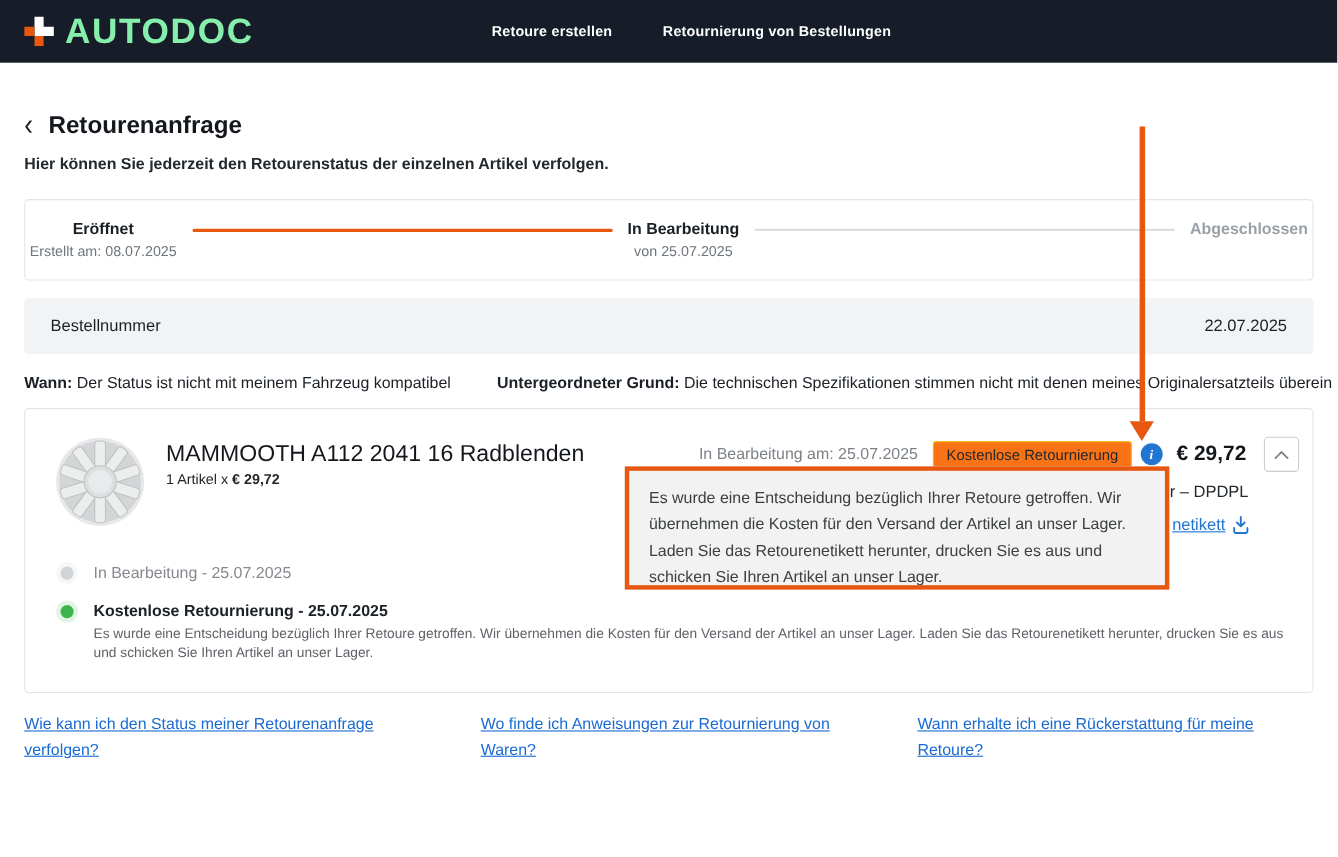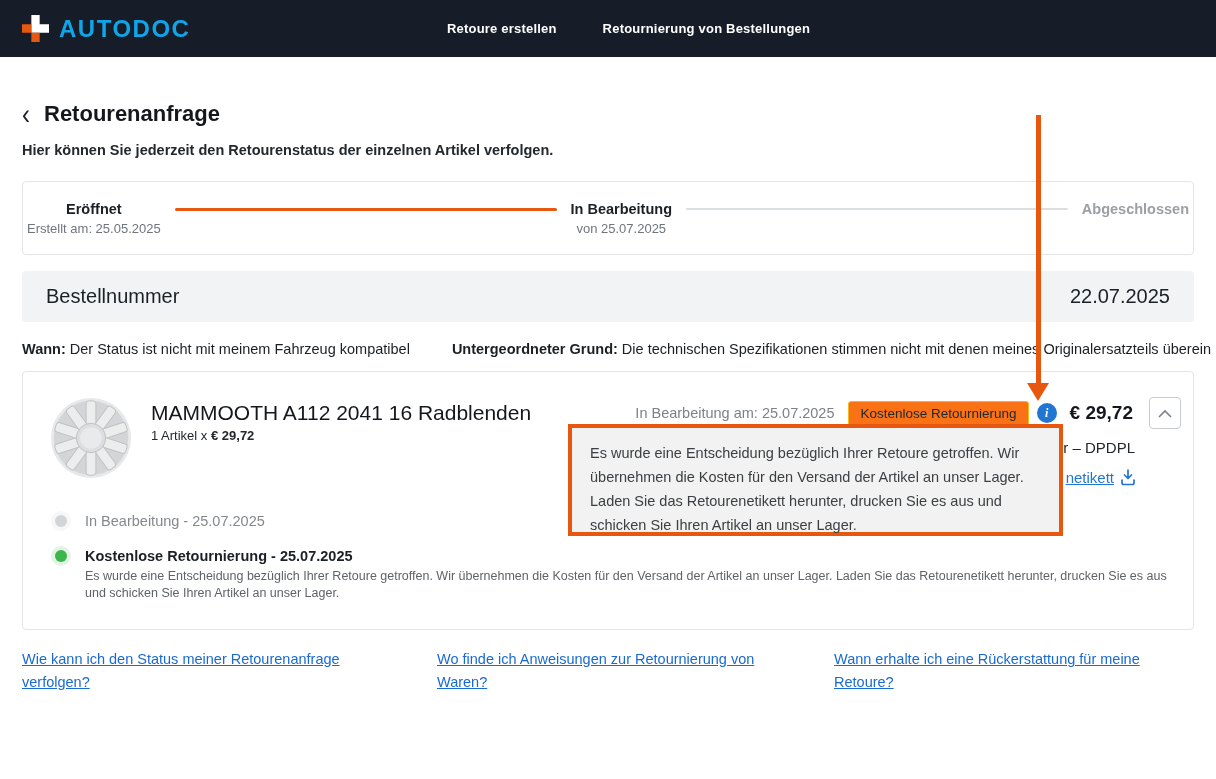--- a/index.html
+++ b/index.html
@@ -3,21 +3,21 @@
 <meta charset="utf-8">
 <style>
   * { box-sizing: border-box; }
   html,body { margin:0; padding:0; background:#fff; }
   body { font-family:"Liberation Sans", sans-serif; color:#1a2026; }
   .viewport { position:relative; width:1216px; height:779px; background:#fff; overflow:hidden; }
 
   
   .topbar { position:absolute; top:0; left:0; width:1216px; height:57px; background:#161d28; display:flex; align-items:center; }
   .brand { position:absolute; left:22px; top:0; height:57px; display:flex; align-items:center; gap:10px; cursor:pointer; }
-  .brand-word { color:#0ea5e9; font-size:24px; font-weight:800; letter-spacing:1.5px; }
+  .brand-word { color:#86efac; font-size:32px; font-weight:800; letter-spacing:1.5px; }
   .topnav { position:absolute; left:447px; top:0; height:57px; display:flex; align-items:center; gap:46px; }
   .topnav a { color:#fff; font-size:13px; font-weight:700; text-decoration:none; letter-spacing:.2px; cursor:pointer; }
 
   
   .page-head { position:absolute; left:22px; top:101px; display:flex; align-items:center; gap:14px; }
   .back-chev { font-size:24px; line-height:24px; color:#1a2026; cursor:pointer; font-weight:400; transform:scaleY(1.2); }
   .page-title { font-size:22px; font-weight:800; color:#14181d; }
   .page-sub { position:absolute; left:22px; top:142px; font-size:14.5px; color:#23282d;font-weight:bold; }
 
   
@@ -25,21 +25,21 @@
   .pstep { display:flex; flex-direction:column; align-items:center; }
   .pstep .plabel { font-size:14.5px; font-weight:700; color:#1a2026; }
   .pstep .psub { font-size:13px; color:#6f757c; margin-top:4px; }
   .pstep.pending .plabel { color:#9aa0a6; font-weight:700; }
   .pline { flex:1; height:3px; border-radius:2px; margin:0 14px; transform:translateY(-9px); }
   .pline.done { background:#e8570f; }
   .pline.todo { background:#dcdfe2; height:2px; }
   .pstep.pending { transform:translateY(-9px); }
 
   
-  .order-bar { position:absolute; left:22px; top:271px; width:1172px; height:51px; background:#f2f3f5; border-radius:4px; display:flex; align-items:center; justify-content:space-between; padding:0 24px; font-size:20px; color:#1a2026; }
+  .order-bar { position:absolute; left:22px; top:271px; width:1172px; height:51px; background:#f2f3f5; border-radius:4px; display:flex; align-items:center; justify-content:space-between; padding:0 24px; font-size:15px; color:#1a2026; }
 
   
   .reason { position:absolute; left:22px; top:341px; font-size:14.5px; color:#1a2026; display:flex; gap:42px; }
   .reason b { font-weight:700; }
 
   
   .product-card { position:absolute; left:22px; top:371px; width:1172px; height:259px; border:1px solid #e3e5e8; border-radius:4px; background:#fff; }
   .prod-img { position:absolute; left:24px; top:22px; width:88px; height:88px; cursor:pointer; }
   .prod-name { position:absolute; left:128px; top:29px; font-size:21px; color:#14181d; }
   .prod-qty { position:absolute; left:128px; top:56px; font-size:13px; color:#23282d; }
@@ -97,21 +97,21 @@
 
   <div class="page-head">
     <span class="back-chev">‹</span>
     <span class="page-title">Retourenanfrage</span>
   </div>
   <div class="page-sub">Hier können Sie jederzeit den Retourenstatus der einzelnen Artikel verfolgen.</div>
 
   <div class="progress-card">
     <div class="pstep">
       <span class="plabel">Eröffnet</span>
-      <span class="psub">Erstellt am: 25.05.2025</span>
+      <span class="psub">Erstellt am: 08.07.2025</span>
     </div>
     <div class="pline done"></div>
     <div class="pstep">
       <span class="plabel">In Bearbeitung</span>
       <span class="psub">von 25.07.2025</span>
     </div>
     <div class="pline todo"></div>
     <div class="pstep pending">
       <span class="plabel">Abgeschlossen</span>
     </div>

